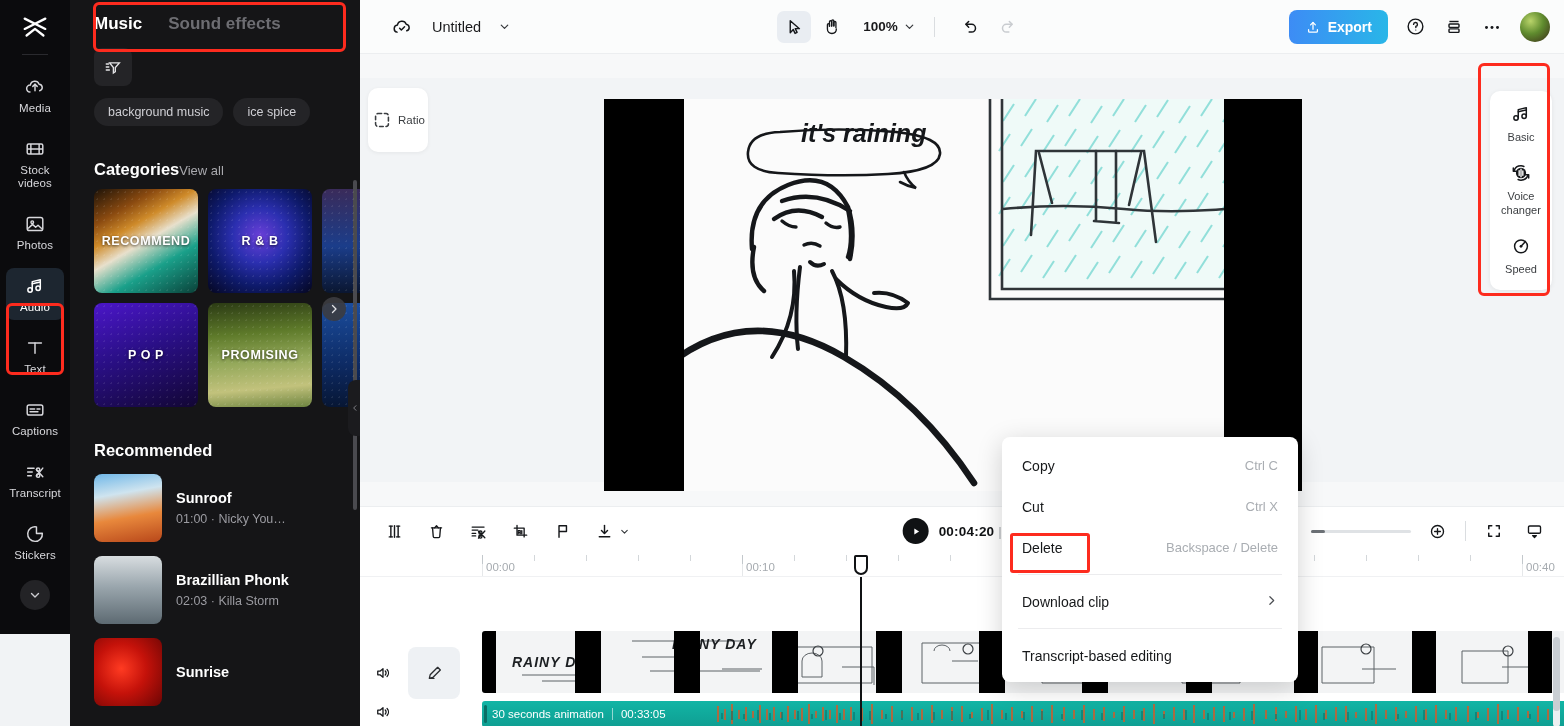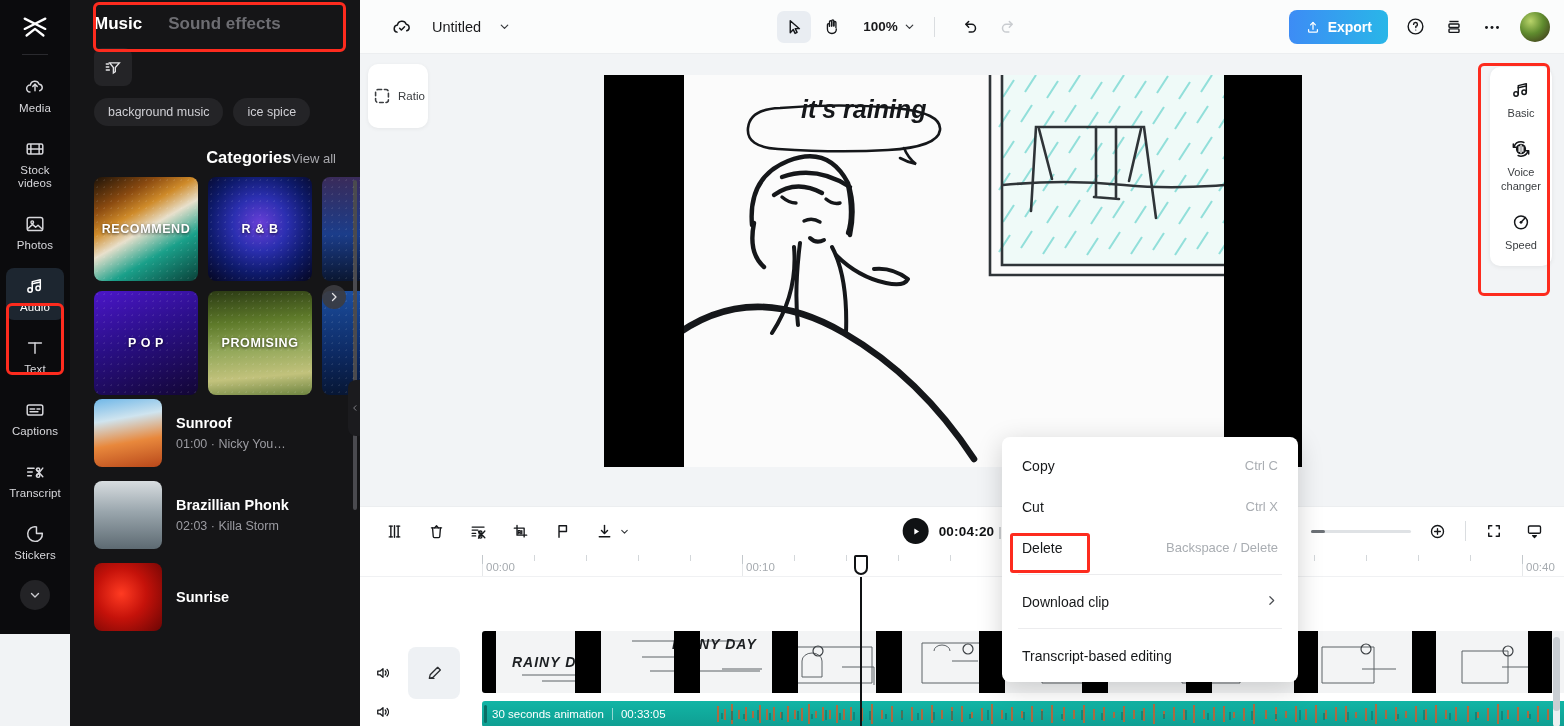--- a/index.html
+++ b/index.html
@@ -53,22 +53,23 @@
   .filter-btn {
     width: 38px; height: 38px; flex: 0 0 38px; background: #242427; border-radius: 8px;
     display:flex; align-items:center; justify-content:center; cursor: pointer;
   }
   .chips { display: flex; gap: 10px; padding: 12px 0 0 24px; overflow: hidden; }
   .chip {
     background: #242427; color: #cfcfd4; font-size: 12.5px; border-radius: 16px;
     padding: 7px 14px; white-space: nowrap; cursor: pointer;
   }
   .sec-head {
-    display:flex; align-items: baseline; justify-content: flex-end;
+    display:flex; align-items: baseline; justify-content: flex-start;
     padding: 22px 24px 10px 24px;
+    margin-top: 12px;
   }
   .sec-title { font-size: 16.5px; font-weight: 700; color: #fff; }
   .sec-link { font-size: 13px; color: #a9a9ae; cursor: pointer; }
   .cat-grid {
     display: grid; grid-template-columns: repeat(3, 104px); gap: 10px;
     padding: 0 0 0 24px; position: relative;
   }
   .cat-tile {
     width: 104px; height: 104px; border-radius: 8px; overflow: hidden; position: relative;
     display:flex; align-items:center; justify-content:center; cursor: pointer;
@@ -106,21 +107,21 @@
     position:absolute; right: 3px; top: 180px; width: 4px; height: 330px;
     border-radius: 2px; background: #4a4a4f;
   }
   .panel-collapse {
     position: absolute; right: -1px; top: 380px; width: 13px; height: 56px;
     background: #1b1b1e; border-radius: 8px 0 0 8px; z-index: 9;
     display:flex; align-items:center; justify-content:center; cursor: pointer;
   }
 
   
-  .main { flex: 1; height: 726px; display: flex; flex-direction: column; background: #f7f8f9; min-width: 0; }
+  .main { flex: 1; height: 726px; display: flex; flex-direction: column; background: #f7f8f9; min-width: 0; gap: 24px; }
 
   
   .topbar {
     height: 54px; flex: 0 0 54px; background: #fbfcfc; display: flex; align-items: center;
     padding: 0 14px 0 26px; border-bottom: 1px solid #eceef0;
   }
   .tb-left { display:flex; align-items:center; gap: 14px; }
   .proj-name { font-size: 14.5px; color: #1a1a1c; }
   .tb-center { display:flex; align-items:center; gap: 4px; margin-left: auto; }
   .tool-btn {
@@ -380,20 +381,23 @@
       <div class="cat-tile t-m">
           <div class="tile-noise"></div>
         </div>
       <div class="cat-next">
         <svg width="12" height="12" viewBox="0 0 24 24" fill="none" stroke="#e2e2e6" stroke-width="2.6" stroke-linecap="round" stroke-linejoin="round">
             <path d="M9 5l7 7-7 7"></path>
           </svg>
       </div>
     </div>
 
+    <div class="sec-head">
+      <div class="sec-title">Recommended</div>
+    </div>
 
     <div class="rec-list">
       <div class="rec-item">
         <div class="rec-art art-sunroof"></div>
         <div class="rec-meta">
           <div class="rec-title">Sunroof</div>
           <div class="rec-sub">01:00 · Nicky You…</div>
         </div>
       </div>
       <div class="rec-item">

